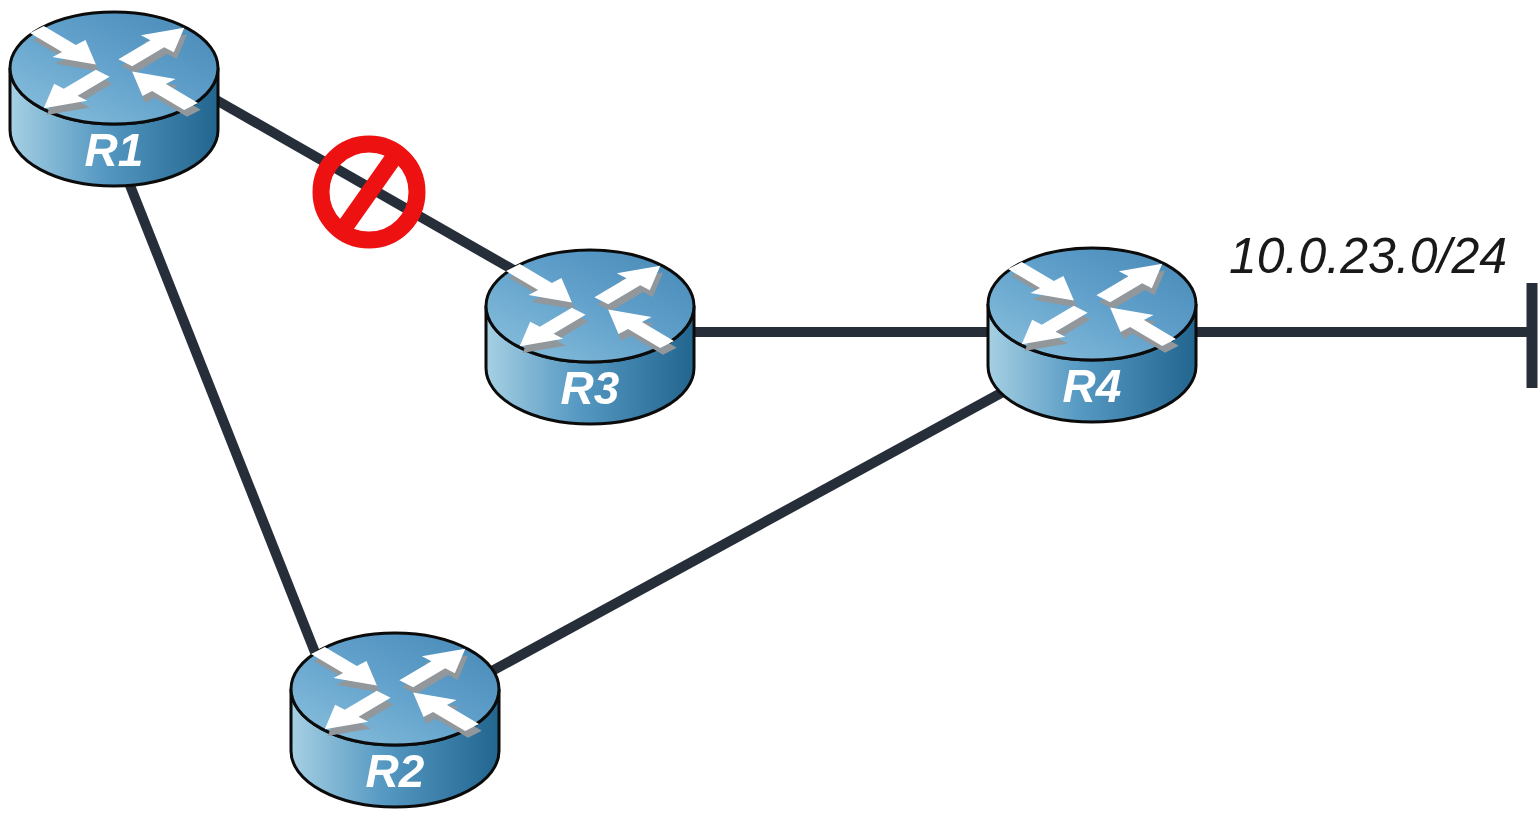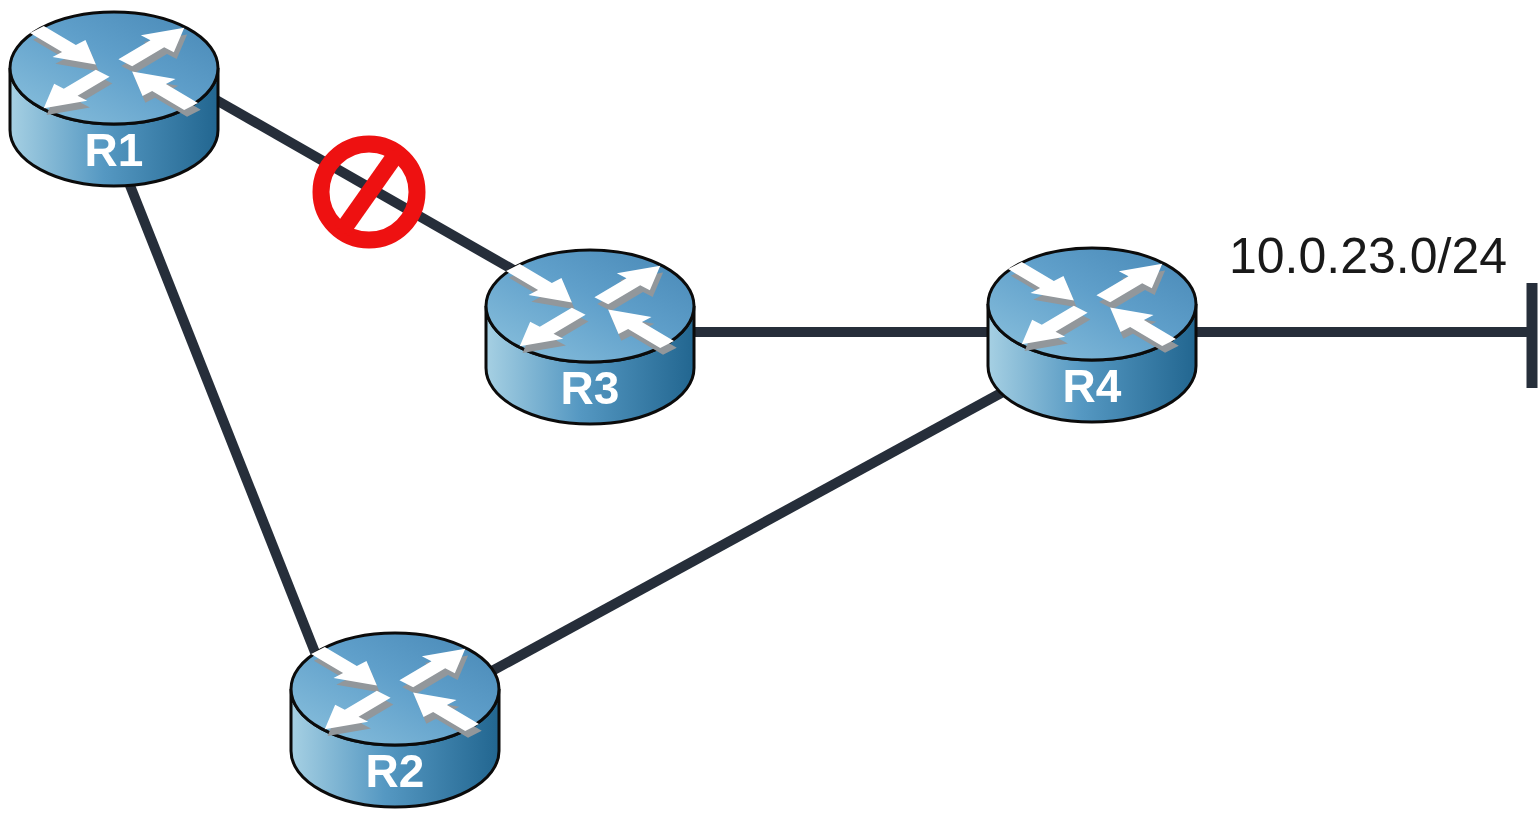--- a/index.html
+++ b/index.html
@@ -7,20 +7,21 @@
     padding: 0;
     background: #ffffff;
     font-family: "Liberation Sans", sans-serif;
   }
   .canvas {
     position: relative;
     width: 1538px;
     height: 840px;
     background: #ffffff;
     overflow: hidden;
+    font-style: italic;
   }
   svg { display: block; }
   .router-label {
     font-family: "Liberation Sans", "DejaVu Sans", sans-serif;
     font-weight: bold;
     font-size: 46px;
     fill: #ffffff;
   }
   .network-label {
     font-family: "Liberation Sans", "DejaVu Sans", sans-serif;

